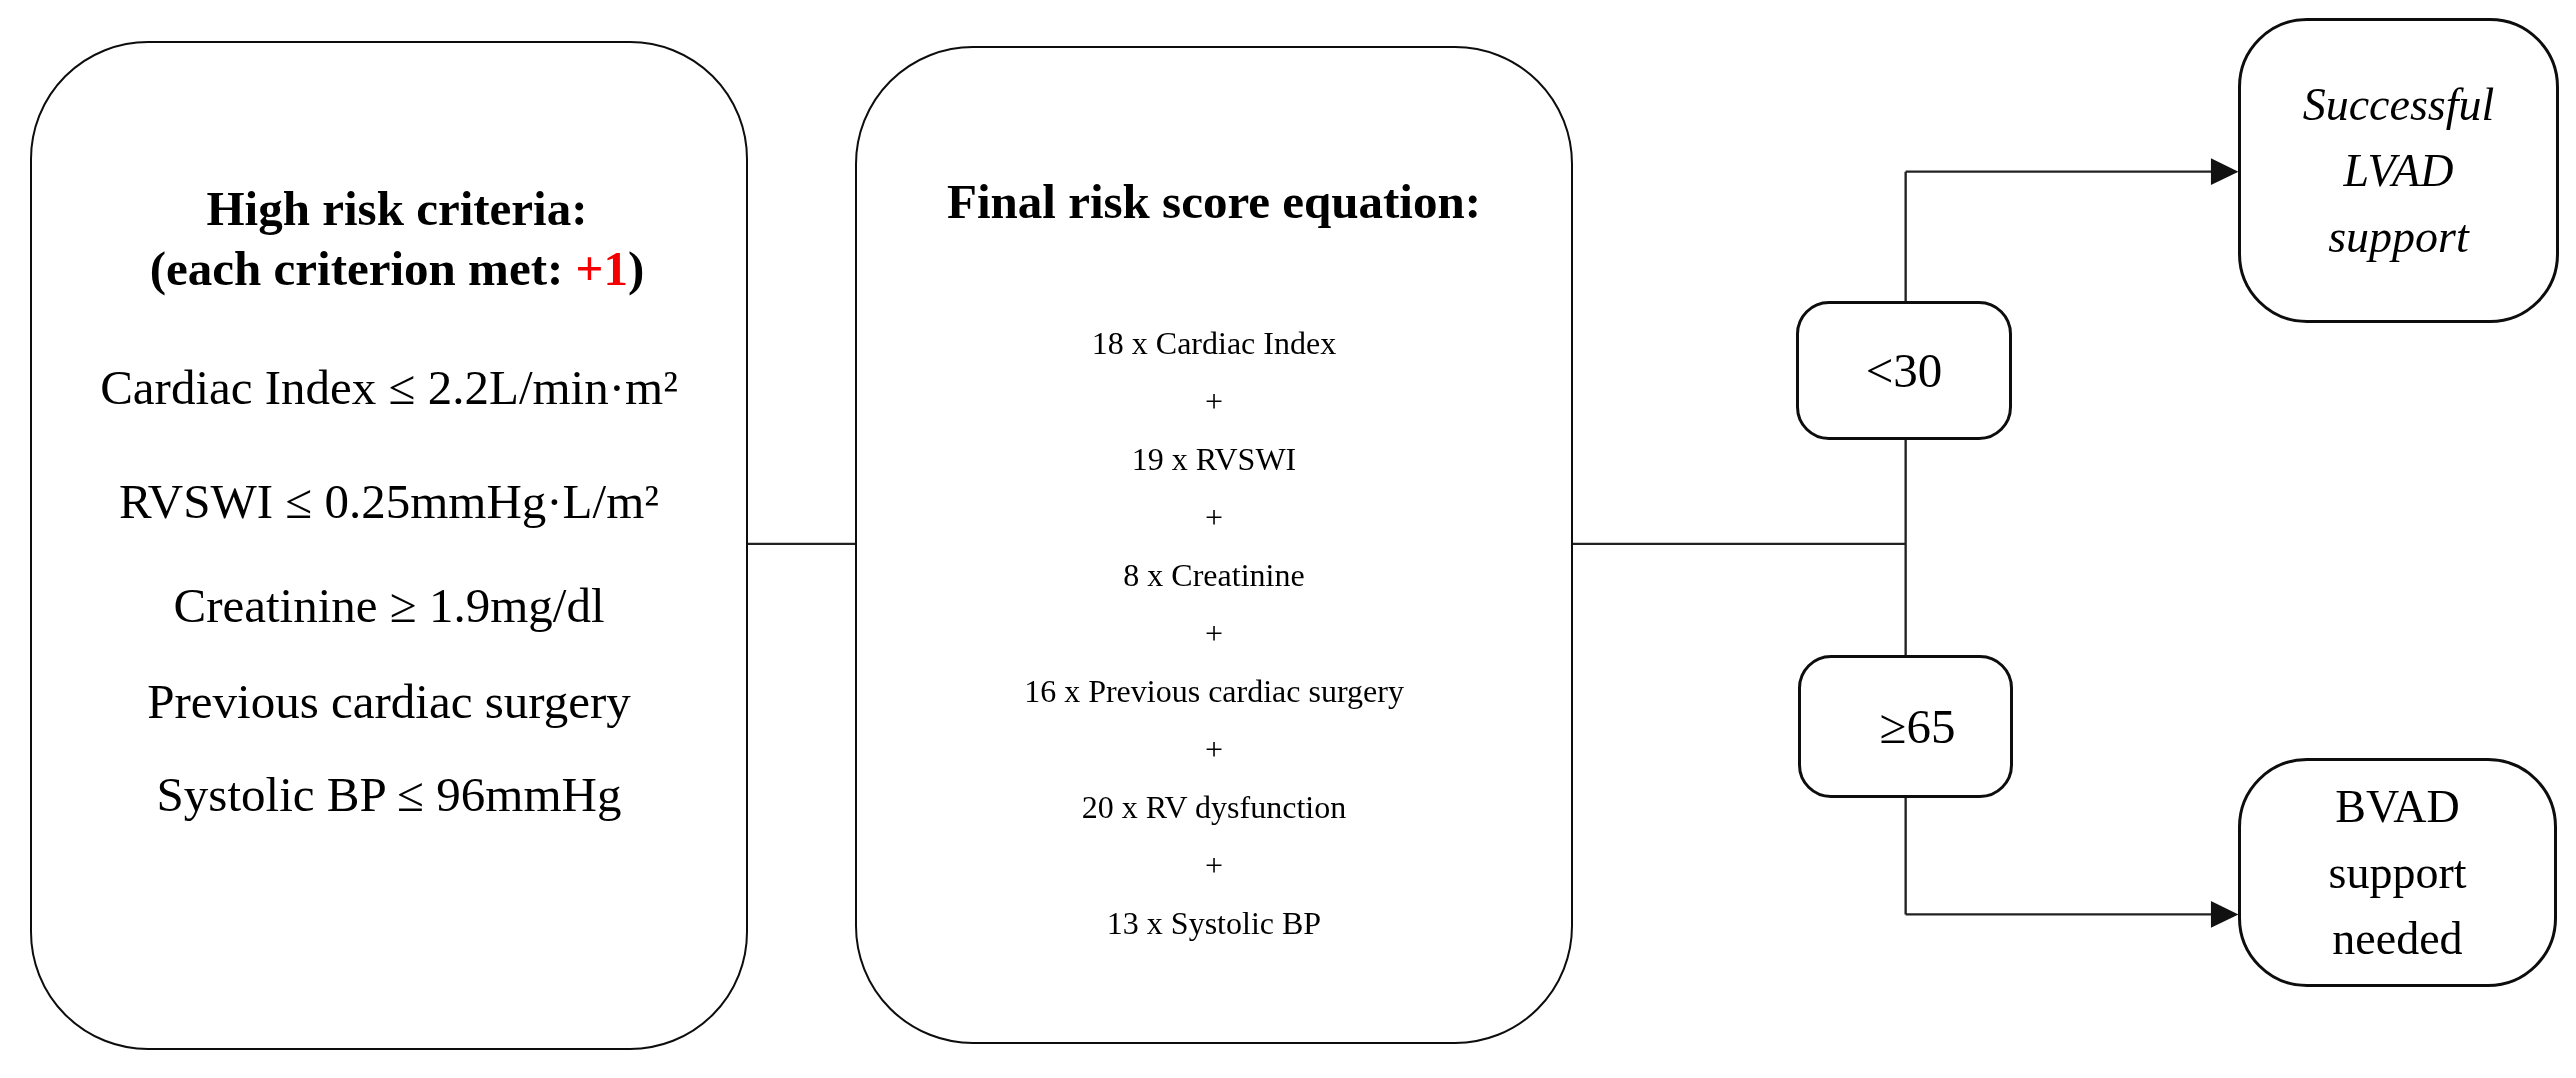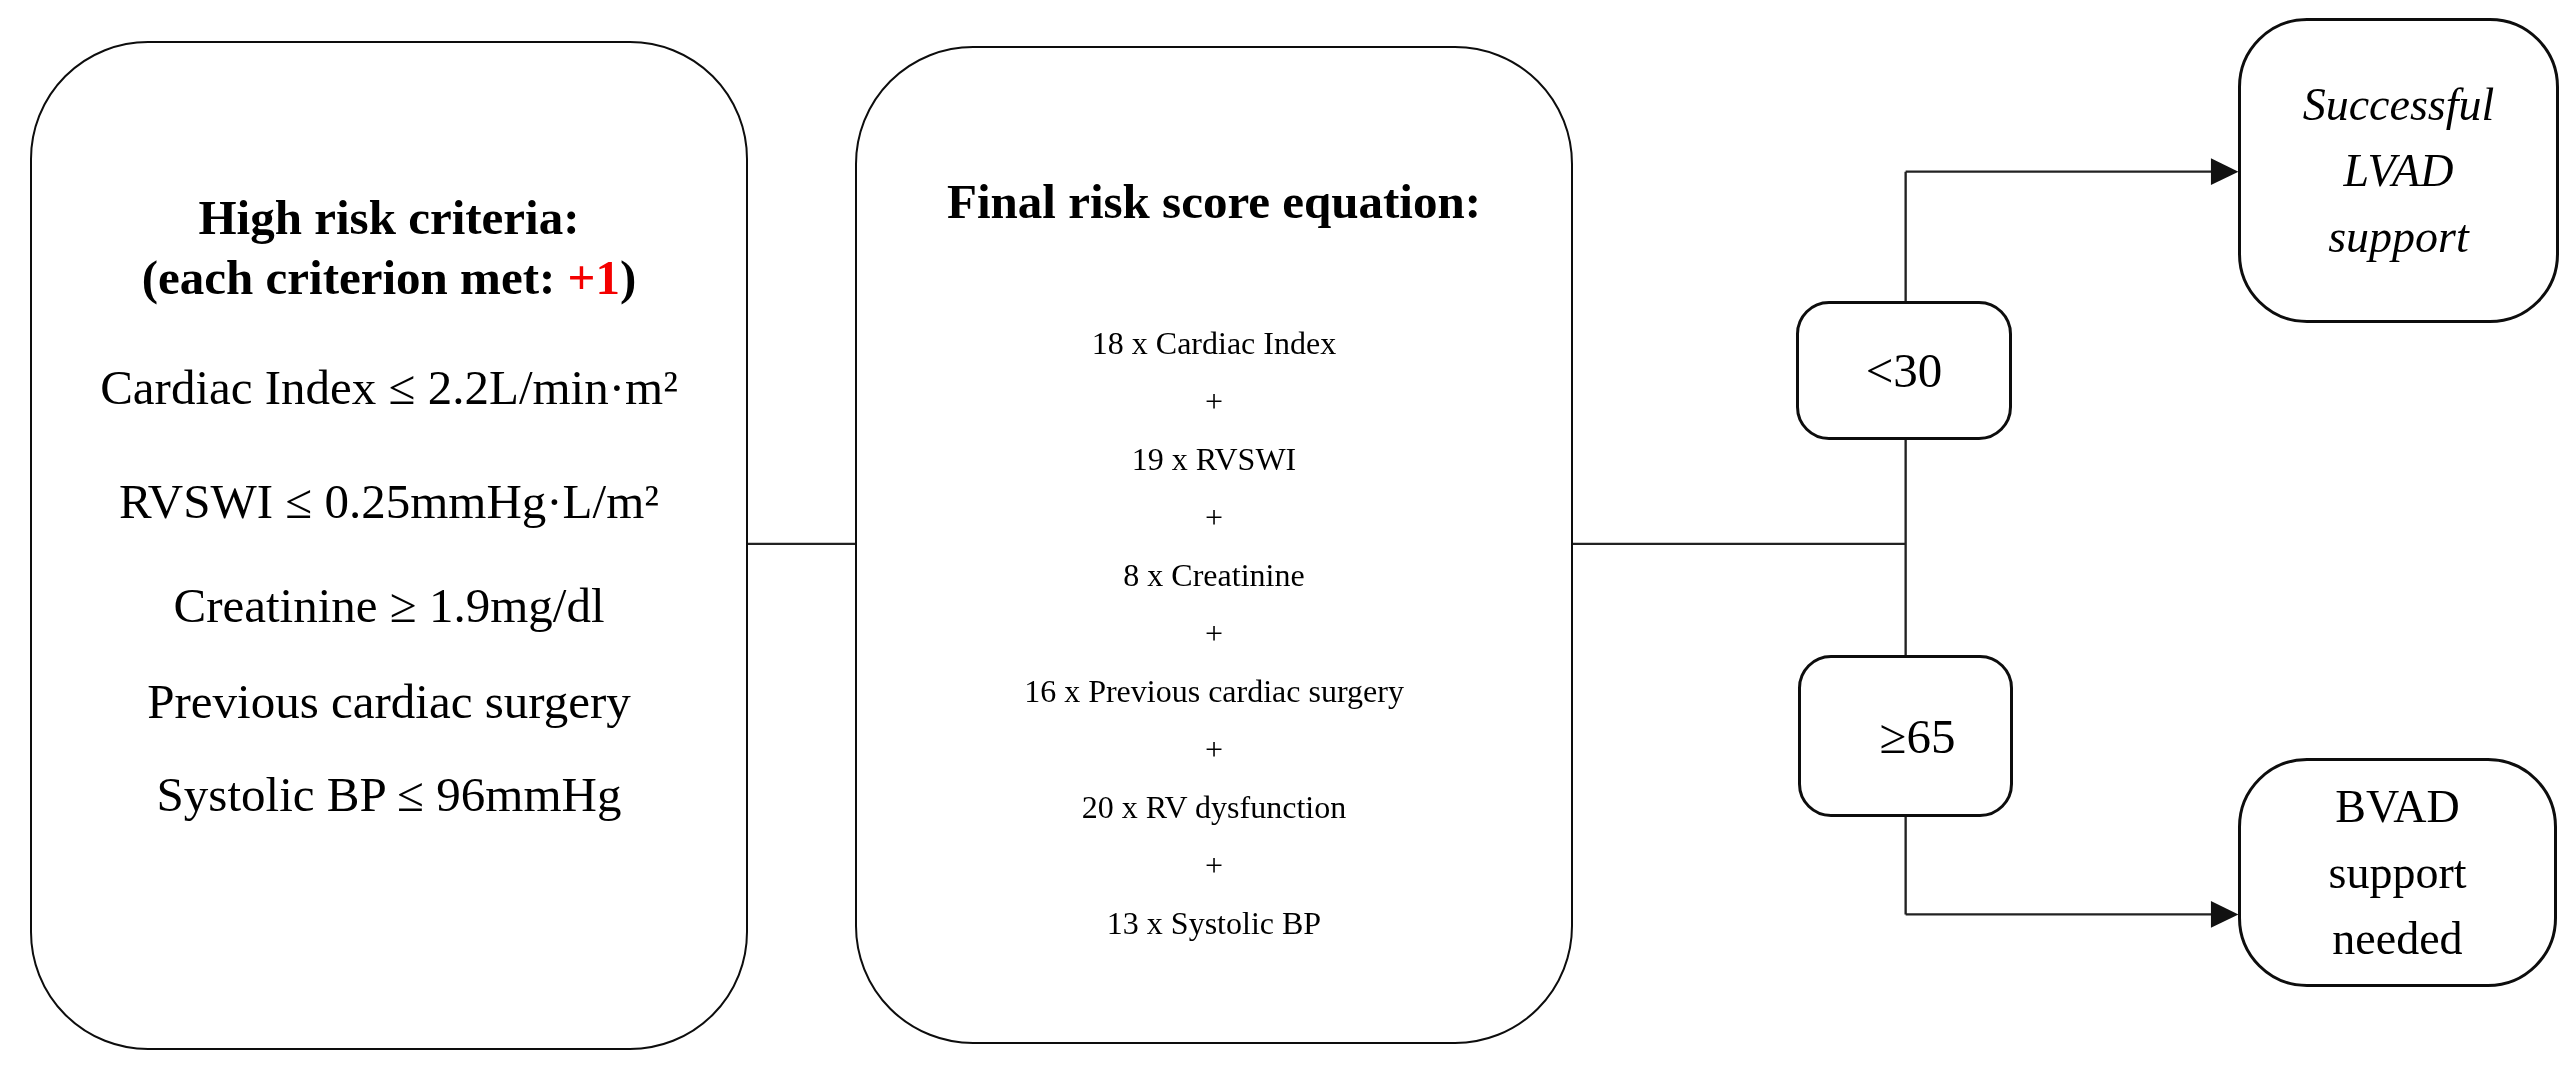--- a/index.html
+++ b/index.html
@@ -42,21 +42,21 @@
   
   .decision-node {
     border-width: 3.1px;
     border-radius: 33px;
     display: flex;
     align-items: center;
     justify-content: center;
     font-size: 49px;
   }
   #box-lt30 { left: 1796px; top: 301px; width: 216px; height: 139px; }
-  #box-ge65 { left: 1798px; top: 655px; width: 215px; height: 162px; padding-left: 24px; }
+  #box-ge65 { left: 1798px; top: 655px; width: 215px; height: 143px; padding-left: 24px; }
   
   .outcome-node {
     border-width: 3.1px;
     border-radius: 69px;
     display: flex;
     flex-direction: column;
     align-items: center;
     justify-content: center;
     text-align: center;
     font-size: 46px;
@@ -68,21 +68,21 @@
   
   .box-title {
     position: absolute;
     left: 0;
     width: 100%;
     text-align: center;
     font-weight: bold;
     font-size: 49px;
     line-height: 60px;
   }
-  #box-criteria .box-title { top: 145px; }
+  #box-criteria .box-title { top: 136px; margin-left: 8px; }
   .criteria-item {
     position: absolute;
     left: 0;
     width: 100%;
     text-align: center;
     font-size: 49px;
     line-height: 60px;
   }
   #box-criteria .criteria-item:nth-of-type(2) { top: 315px; }
   #box-criteria .criteria-item:nth-of-type(3) { top: 429px; }

